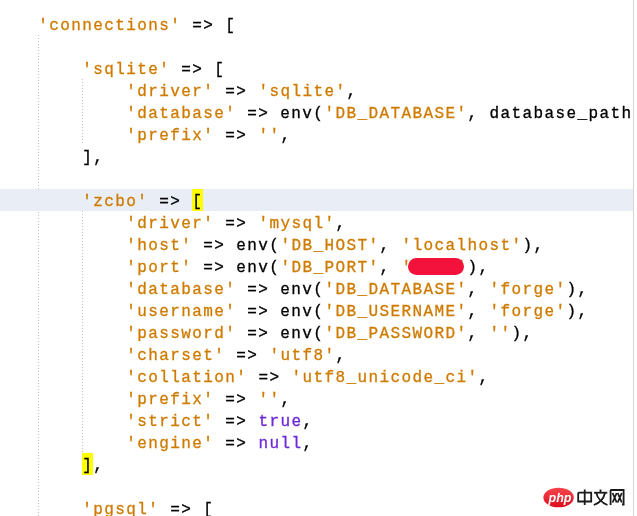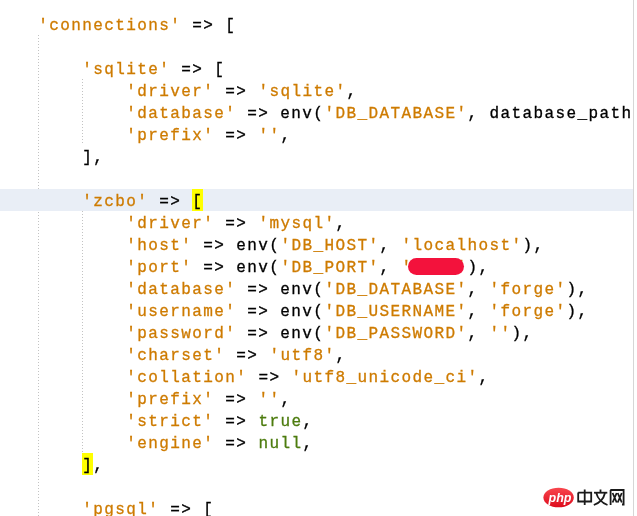--- a/index.html
+++ b/index.html
@@ -5,21 +5,21 @@
   html,body{margin:0;padding:0;}
   body{width:637px;height:516px;overflow:hidden;background:#ffffff;position:relative;}
   .guide{position:absolute;width:1px;background-image:repeating-linear-gradient(to bottom,#c3c3c3 0,#c3c3c3 1px,transparent 1px,transparent 3px);}
   pre{
     margin:0;position:absolute;left:-5.7px;top:15.1px;
     font-family:"Liberation Mono",monospace;
     font-size:16px;line-height:22px;letter-spacing:1.4px;-webkit-text-stroke:0.3px currentColor;
     color:#000000;
   }
   .s{color:#ce7b00;}
-  .k{color:#4d7c0f;}
+  .k{color:#6d28d9;}
 </style>
 </head>
 <body>
 
   <div class="guide" style="left:38px;top:35px;height:481px;"></div>
   <div class="guide" style="left:82px;top:79px;height:66px;"></div>
   <div class="guide" style="left:82px;top:211px;height:242px;"></div>
 
   <div style="position:absolute;left:0;top:189px;width:633px;height:22px;background:#e9eef6;"></div>
 

